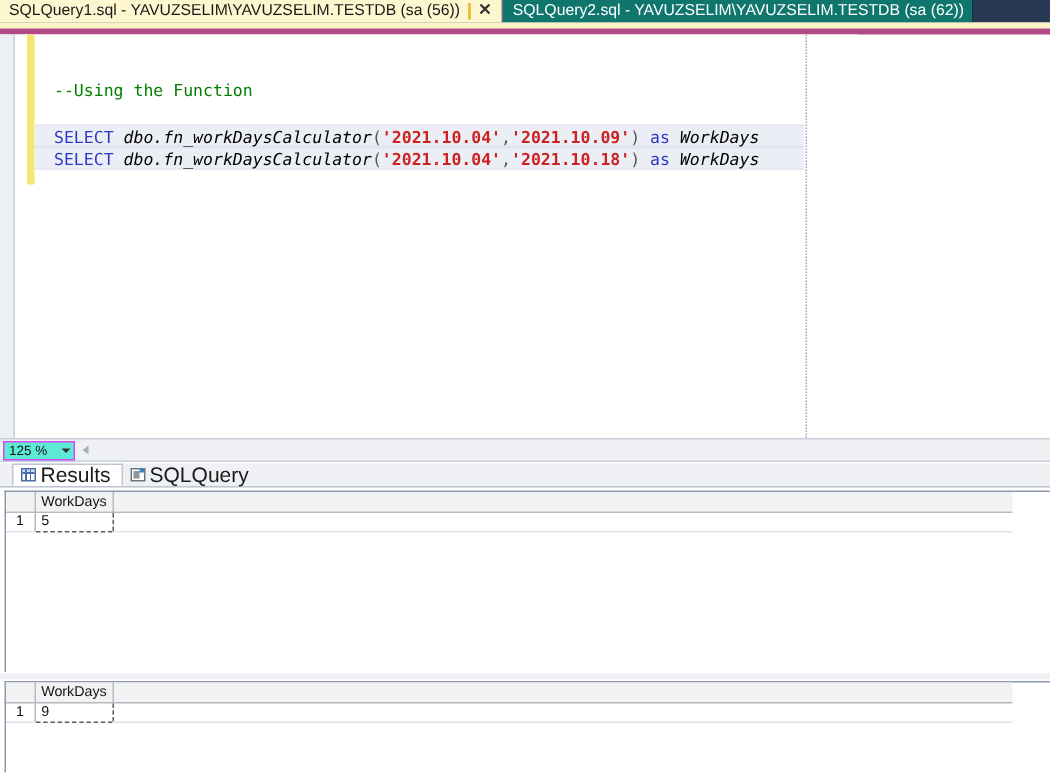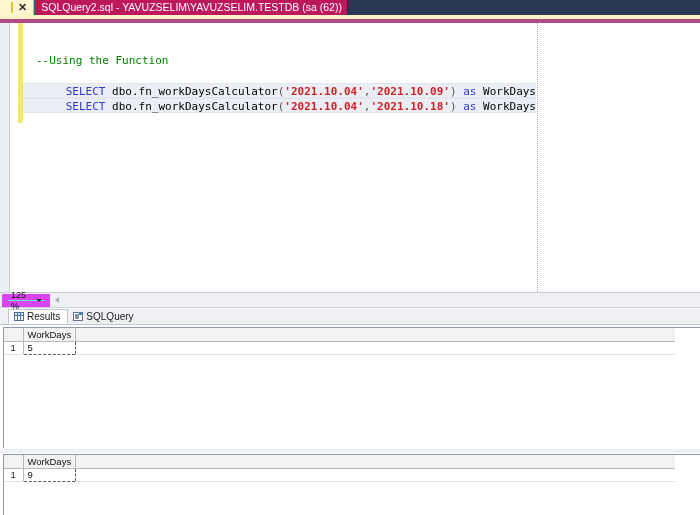--- a/index.html
+++ b/index.html
@@ -36,21 +36,21 @@
     line-height: 15px;
     white-space: nowrap;
     box-sizing: border-box;
   }
   .tab.active {
     background: #fdf6cf;
     color: #1a1a1a;
     border-right: 1px solid #c8bd85;
   }
   .tab.inactive {
-    background: #be185d;
+    background: #0f766e;
     color: #ffffff;
     border-left: 1px solid #405d86;
     border-right: 1px solid #1e2c44;
     align-items: center;
   }
   .tab-label { pointer-events: none; }
   .tab-sep {
     width: 2px;
     height: 11px;
     background: #e6c33c;
@@ -79,21 +79,20 @@
     background: #b14a85;
   }
 
   
   .editor {
     position: absolute;
     left: 0; top: 23px;
     width: 572px; height: 269px;
     background: #ffffff;
     overflow: hidden;
-    text-align: right;
   }
   .gutter-outer {
     position: absolute;
     left: 0; top: 0;
     width: 10px; height: 269px;
     background: #eceff4;
     border-right: 1px solid #c8cdd6;
     box-sizing: border-box;
   }
   .gutter-inner {
@@ -136,40 +135,40 @@
     box-sizing: border-box;
   }
   .code-line.sel {
     background: #eceef5;
     border-top: 1px solid #e3e6ef;
     border-bottom: 1px solid #e3e6ef;
     width: 513px;
   }
   .tok-comment { color: #008000; }
   .tok-keyword { color: #2b38c8; }
-  .tok-plain   { color: #000000; }
+  .tok-plain   { color: #000000; font-style: italic; }
   .tok-string  { color: #cc2222; font-weight: bold; }
   .tok-paren   { color: #555555; }
 
   
   .zoom-bar {
     position: absolute;
     left: 0; top: 292px;
     width: 700px; height: 16px;
     background: #eef0f4;
     border-top: 1px solid #c9ced8;
     border-bottom: 1px solid #c9ced8;
     box-sizing: border-box;
   }
   .zoom-combo {
     position: absolute;
     left: 2px; top: 1px;
     width: 48px; height: 13px;
     background: #5eead4;
-    border: 6px solid #d946ef;
+    border: 1px solid #d946ef;
     box-sizing: border-box;
     display: flex;
     align-items: center;
   }
   .zoom-value {
     font-size: 9px;
     padding-left: 3px;
     line-height: 11px;
     color: #111;
     flex: 1;
@@ -211,21 +210,21 @@
     box-sizing: border-box;
     display: flex;
     align-items: flex-end;
   }
   .res-tab {
     display: flex;
     align-items: center;
     gap: 3px;
     height: 15px;
     padding: 0 7px 0 5px;
-    font-size: 10px;
+    font-size: 14px;
     line-height: 15px;
     box-sizing: border-box;
     color: #1a1a1a;
     margin-top: 19px;
   }
   .res-tab.active {
     background: #ffffff;
     border: 1px solid #bfc5d0;
     border-bottom: 1px solid #ffffff;
   }
@@ -339,20 +338,21 @@
   .cell-filler {
     background: #ffffff;
     border-bottom: 1px solid #dfe2e7;
   }
 </style>
 </head>
 <body>
 
 <div class="tab-strip">
   <div class="tab active">
+    <span class="tab-label">SQLQuery1.sql - YAVUZSELIM\YAVUZSELIM.TESTDB (sa (56))</span>
     <span class="tab-sep"></span>
     <span class="tab-close">✕</span>
   </div>
   <div class="tab inactive">
     <span class="tab-label">SQLQuery2.sql - YAVUZSELIM\YAVUZSELIM.TESTDB (sa (62))</span>
   </div>
 </div>
 
 <div class="band-cream"></div>
 <div class="band-magenta"></div>

